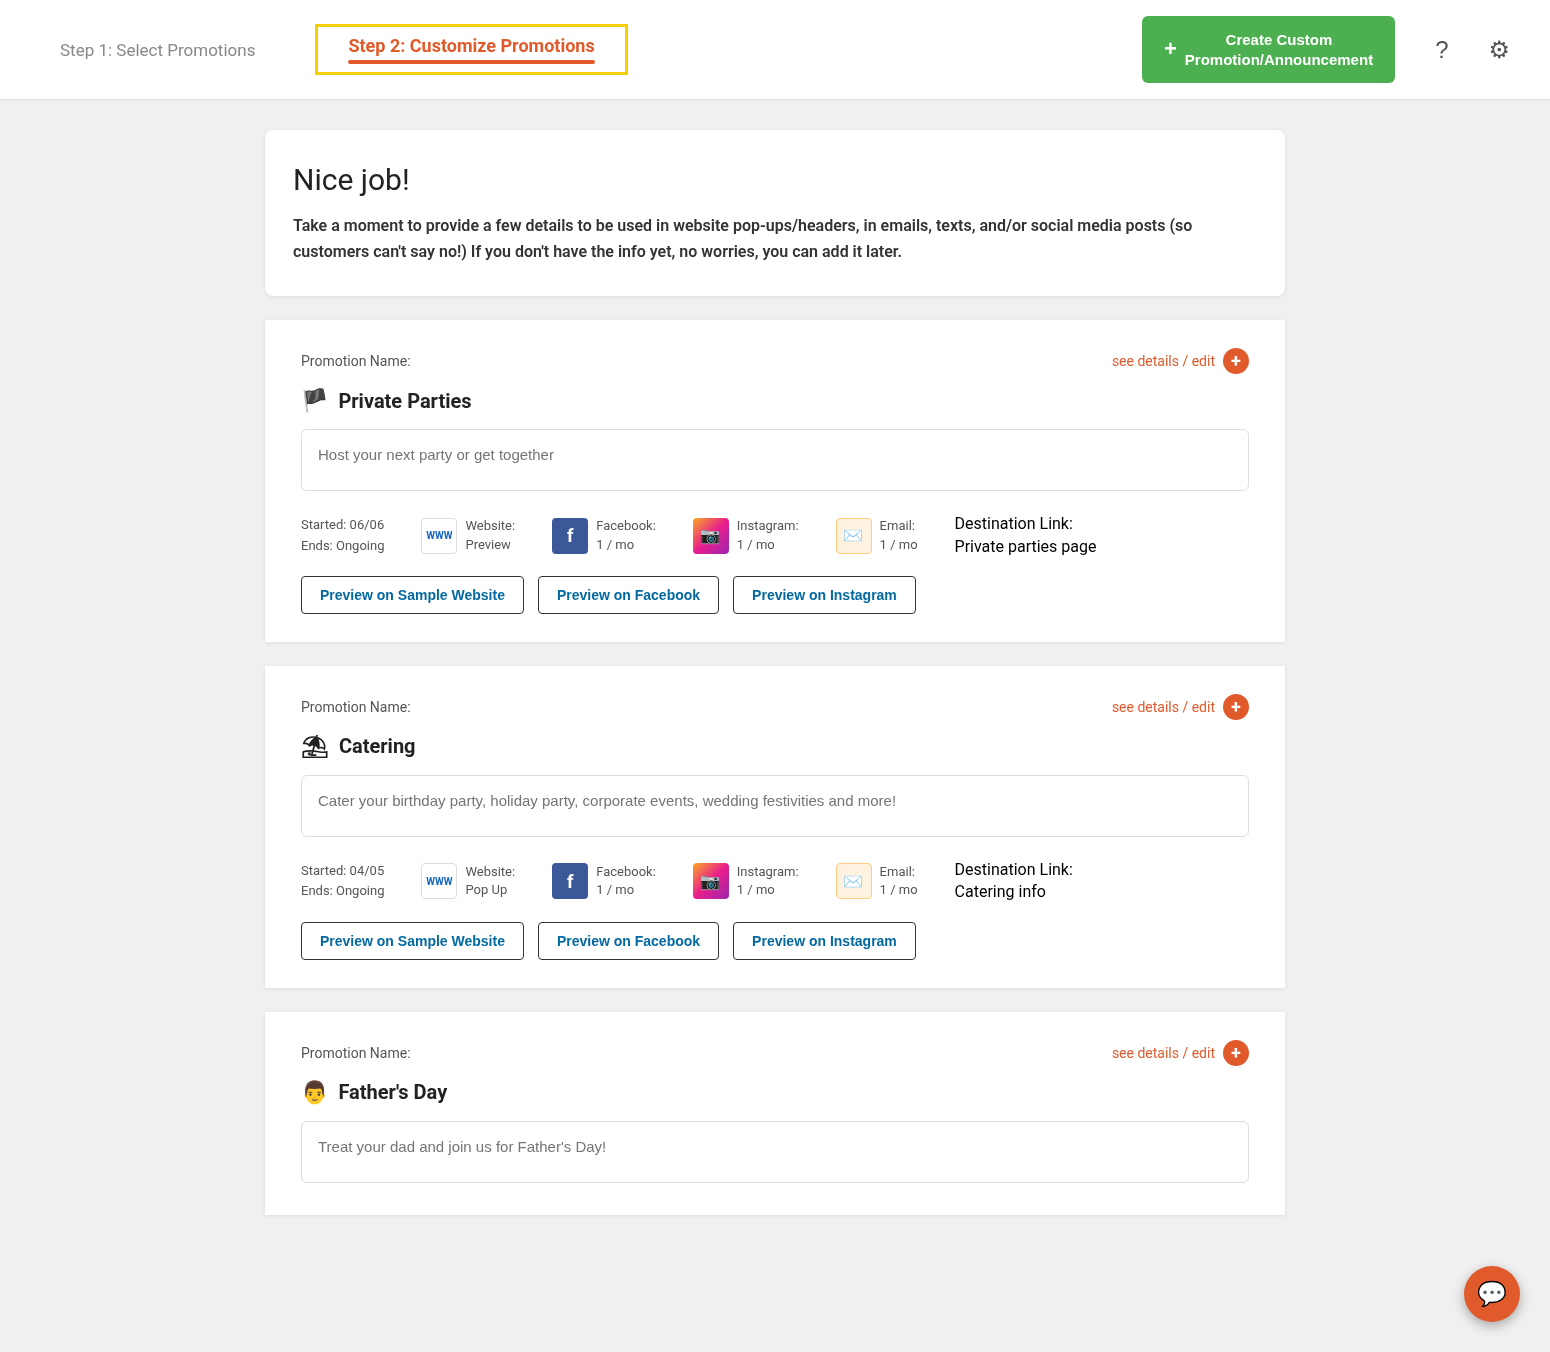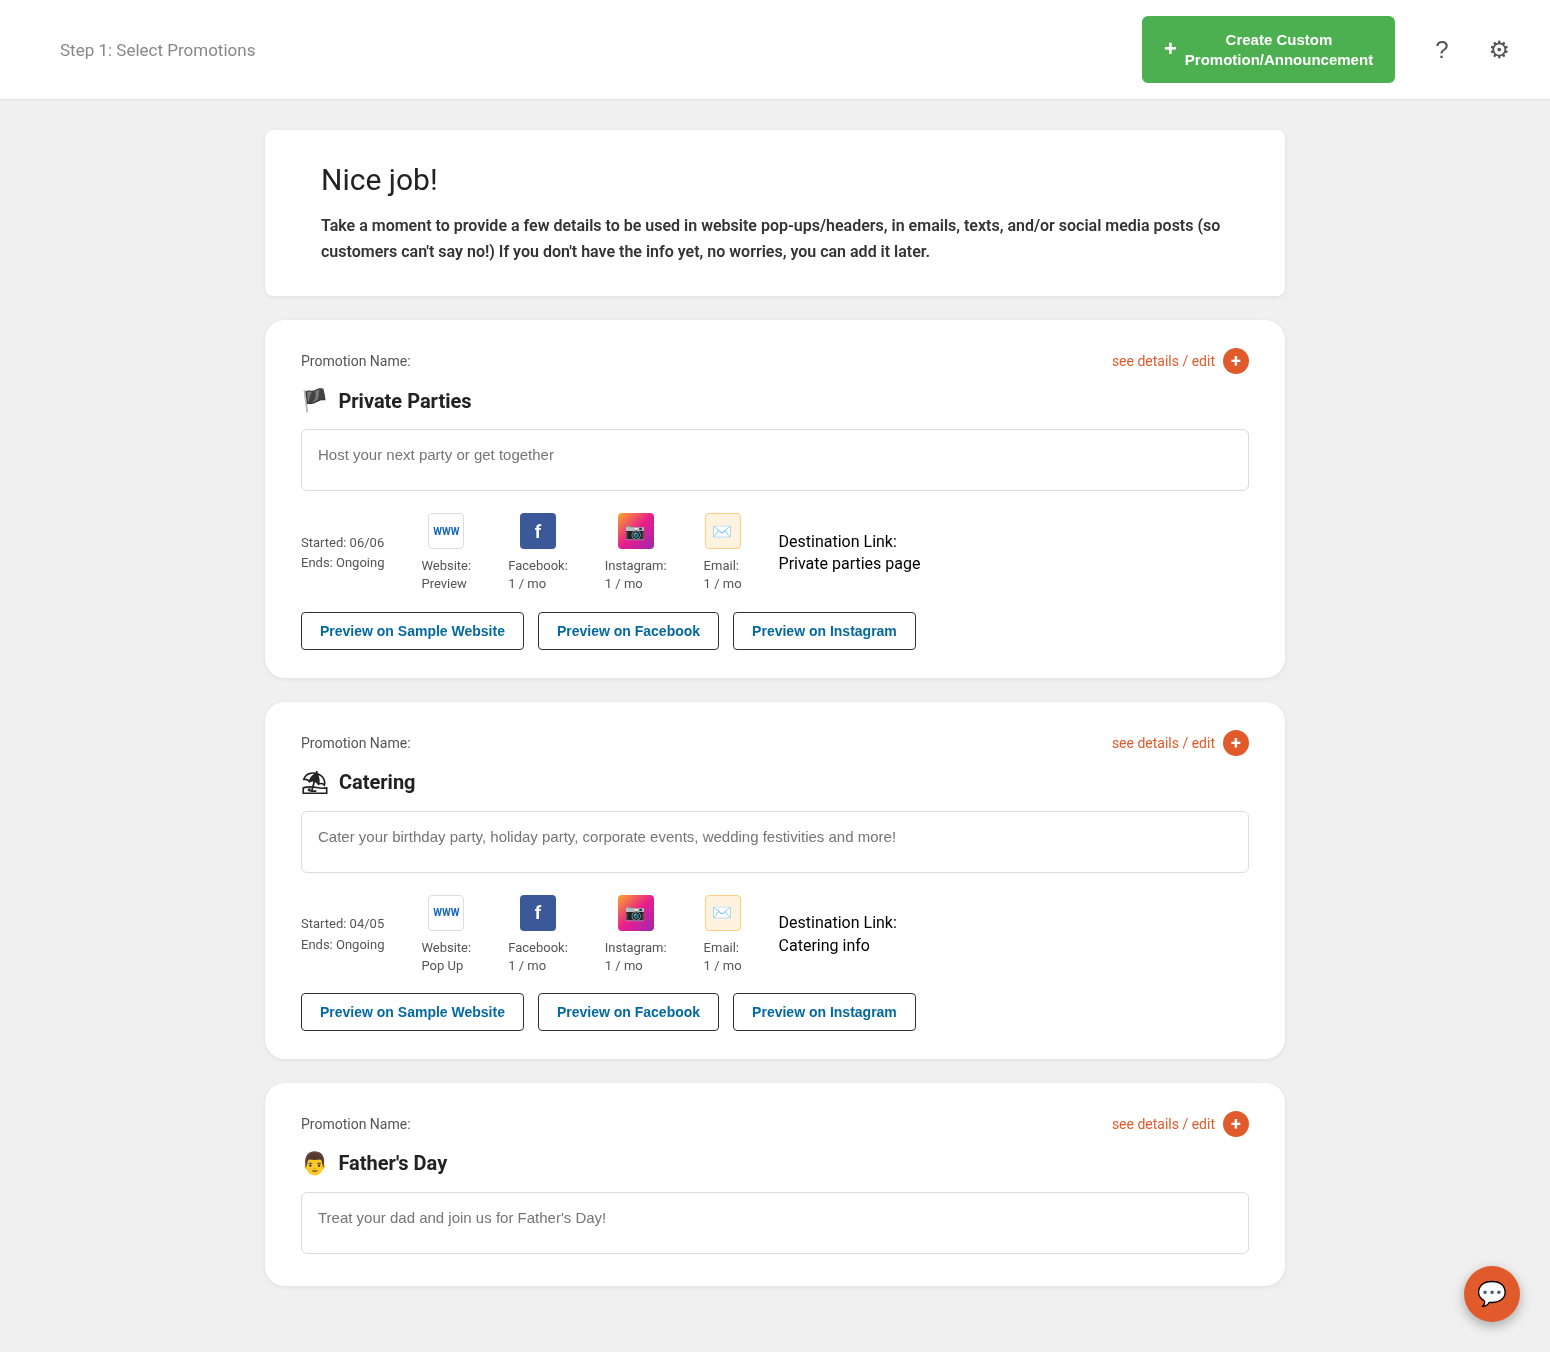--- a/index.html
+++ b/index.html
@@ -78,41 +78,41 @@
     .main-content {
       padding: 30px 40px;
       max-width: 1100px;
       margin: 0 auto;
     }
 
     
     .intro-card {
       background: #fff;
       border-radius: 8px;
-      padding: 32px 56px;
+      padding: 32px 28px;
       margin-bottom: 24px;
       box-shadow: 0 1px 4px rgba(0,0,0,0.08);
     }
     .intro-card h1 {
       font-size: 30px;
       font-weight: 400;
       margin-bottom: 16px;
       color: #222;
     }
     .intro-card p {
       font-size: 16px;
       color: #333;
       font-weight: 600;
       line-height: 1.6;
     }
 
     
     .promo-card {
       background: #fff;
-      border-radius: 20px;
+      border-radius: 1px;
       padding: 28px 36px;
       margin-bottom: 24px;
       box-shadow: 0 1px 4px rgba(0,0,0,0.08);
     }
     .promo-header {
       display: flex;
       align-items: center;
       justify-content: space-between;
       margin-bottom: 14px;
     }
@@ -178,21 +178,20 @@
       font-size: 13px;
       color: #555;
       line-height: 1.6;
     }
     .meta-item {
       display: flex;
       align-items: center;
       gap: 8px;
       font-size: 13px;
       color: #555;
-      flex-direction: column;
     }
     .meta-item .meta-icon {
       width: 36px;
       height: 36px;
       border-radius: 4px;
       display: flex;
       align-items: center;
       justify-content: center;
     }
     .meta-item .meta-icon.www {
@@ -256,20 +255,24 @@
       box-shadow: 0 4px 12px rgba(0,0,0,0.3);
     }
   </style>
 </head>
 <body>
 
 <div class="top-nav">
   <div class="step-item inactive">
     <span>Step 1: Select Promotions</span>
   </div>
+  <div class="step-item active">
+    <span class="step-label">Step 2: Customize Promotions</span>
+    <div class="step-underline"></div>
+  </div>
   <div class="nav-spacer"></div>
   <button class="create-btn">
     <span class="plus">+</span>
     <span>Create Custom<br>Promotion/Announcement</span>
   </button>
   <button class="icon-btn">?</button>
   <button class="icon-btn">⚙</button>
 </div>
 
 <div class="main-content">

